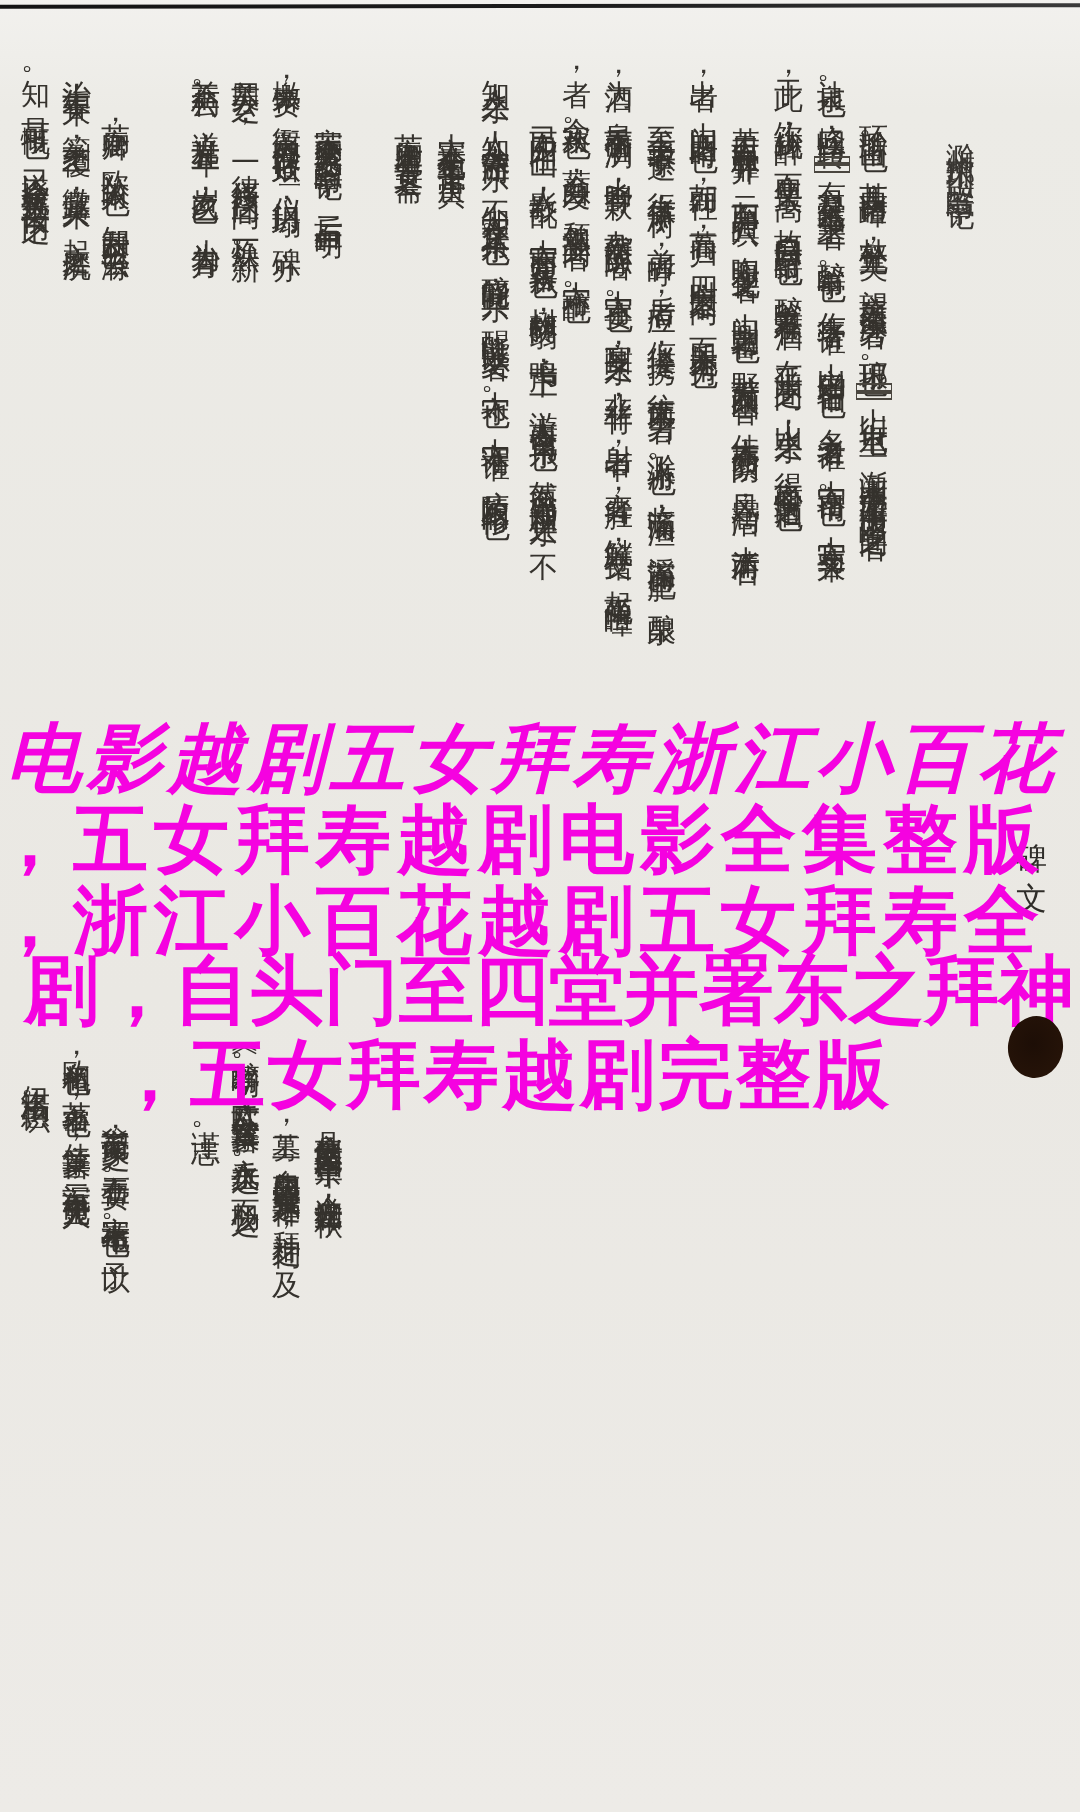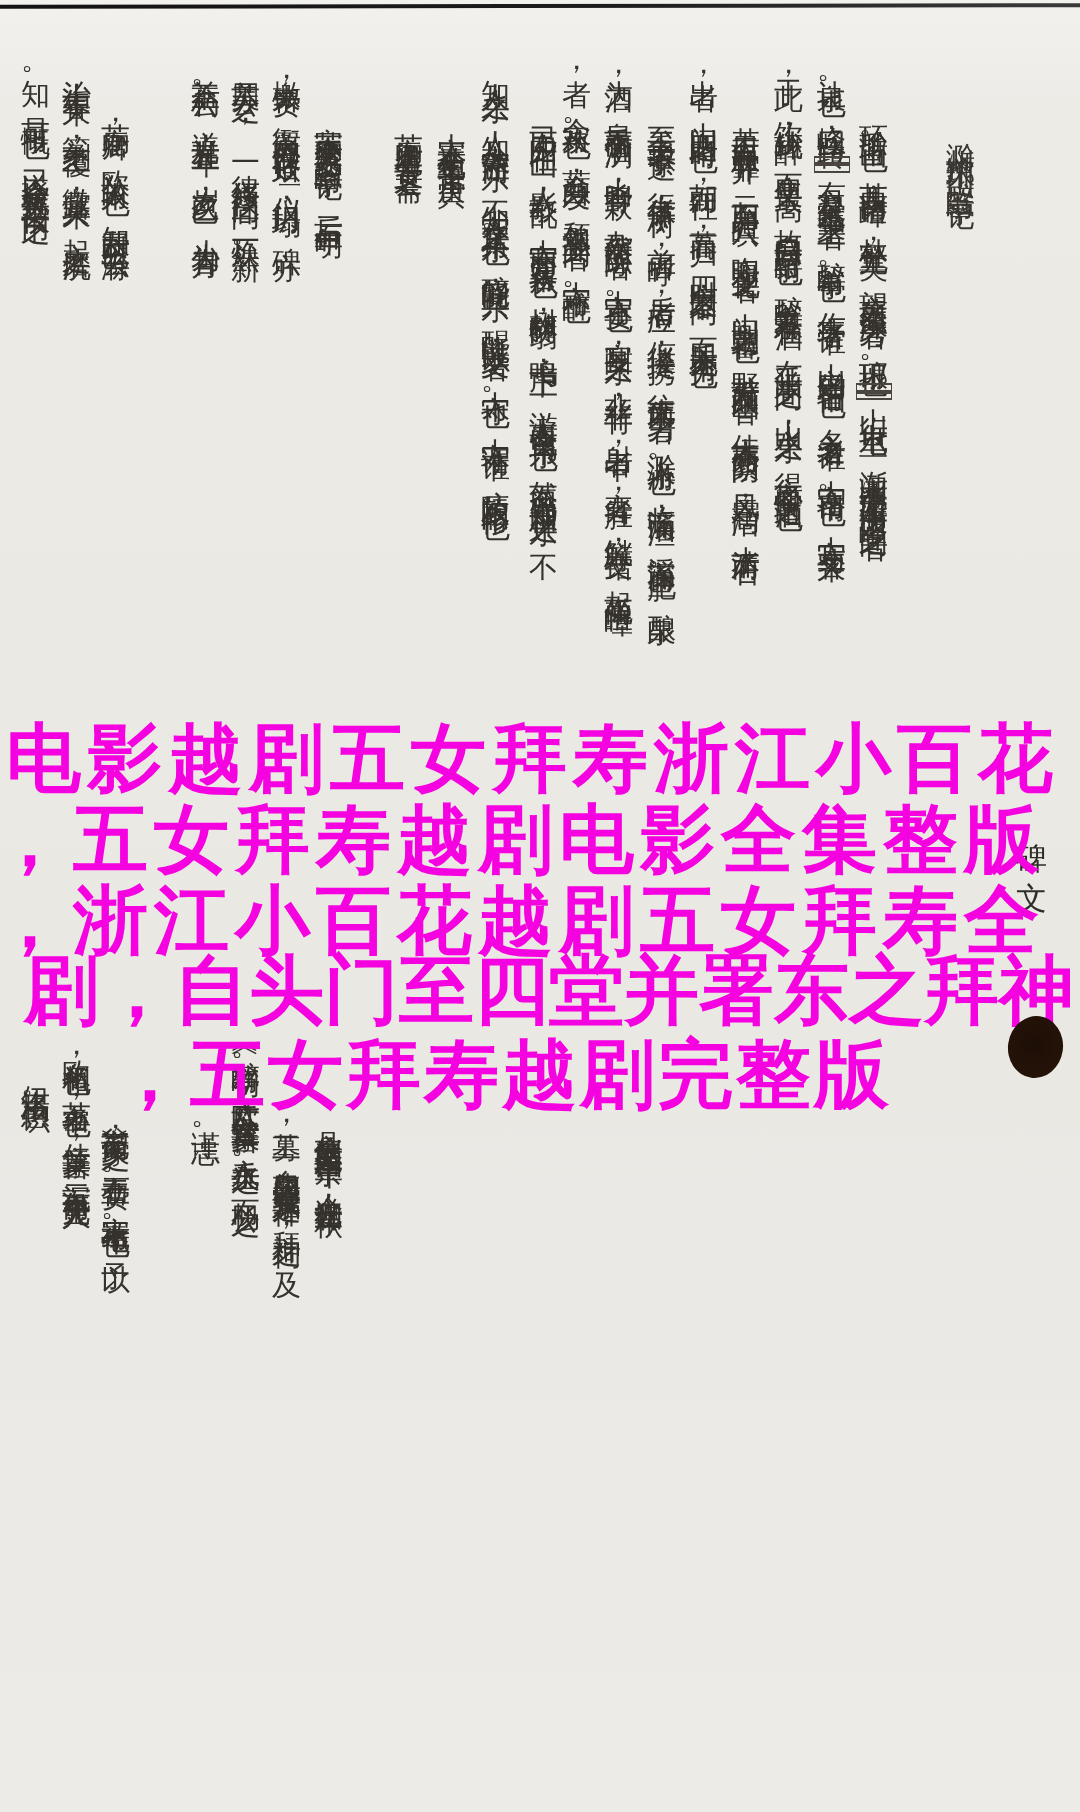--- a/index.html
+++ b/index.html
@@ -113,20 +113,20 @@
       <div class="col" style="right: 985px;">
         <div class="blk" style="top: 57px;"><span>治十年春来，篆刻土覆，微露其末，起之磨洗</span></div>
         <div class="blk tight" style="top: 1037px;"><span>欧名相也，苏名宰也，佳章善篆，沉二百年而金元人</span></div>
       </div>
       <div class="col" style="right: 1026px;">
         <div class="blk" style="top: 57px;"><span>知。是可慨也！已遂命众抗竖于县仪门之下，</span></div>
         <div class="blk" style="top: 1063px;"><span>伊洛杨惠识。</span></div>
       </div>
     </div>
   <div id="overlay">
-      <div class="overlay-row" style="left: 6px; top: 719px; letter-spacing: 6px; color: rgb(245, 2, 224);">电影越剧五女拜寿浙江小百花</div>
+      <div class="overlay-row" style="left: 6px; top: 719px; letter-spacing: 6px; color: rgb(245, 2, 224); font-style: italic;">电影越剧五女拜寿浙江小百花</div>
       <div class="overlay-row" style="left: -8px; top: 800px; letter-spacing: 6px; color: rgb(245, 2, 224);">，五女拜寿越剧电影全集整版</div>
       <div class="overlay-row" style="left: -8px; top: 881px; letter-spacing: 6px; color: rgb(245, 2, 224);">，浙江小百花越剧五女拜寿全</div>
       <div class="overlay-row" style="left: 24px; top: 951px; letter-spacing: 0px; color: rgb(245, 2, 224);">剧，自头门至四堂并署东之拜神</div>
       <div class="overlay-row" style="left: 112px; top: 1035px; letter-spacing: 3px; color: rgb(245, 2, 224);">，五女拜寿越剧完整版</div>
     </div>
   <div class="dot"></div>
 </div>
 
 </body></html>

